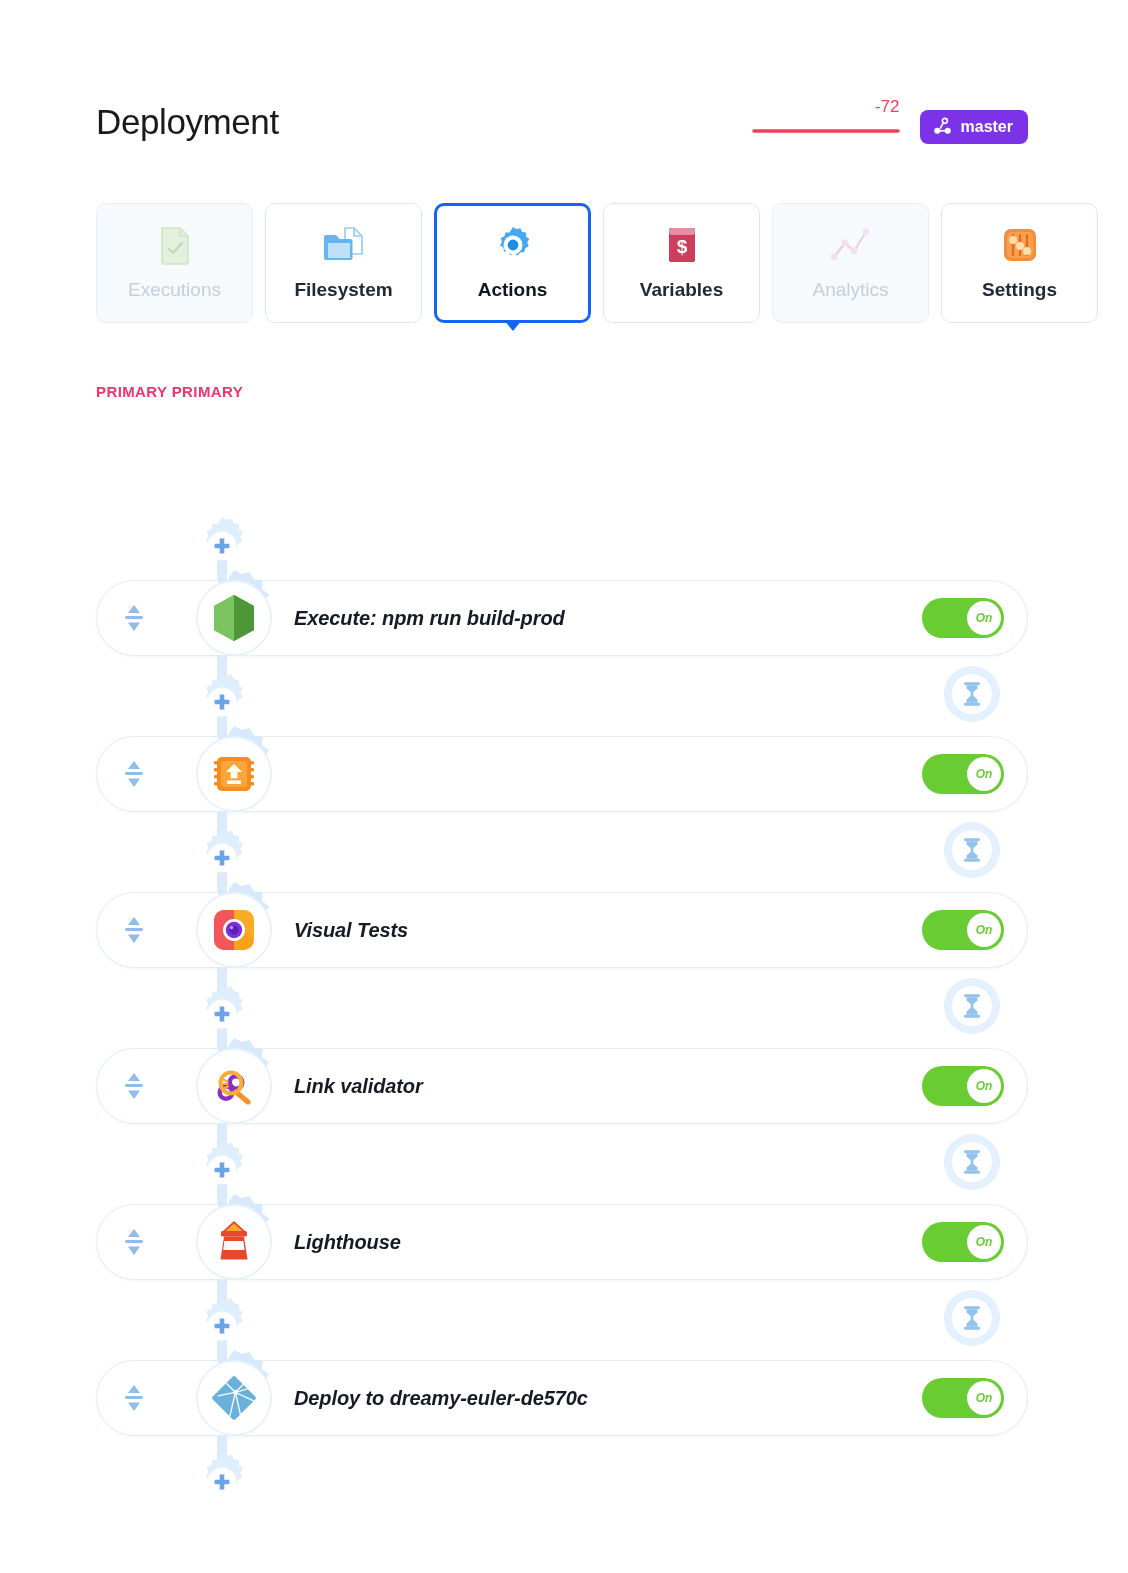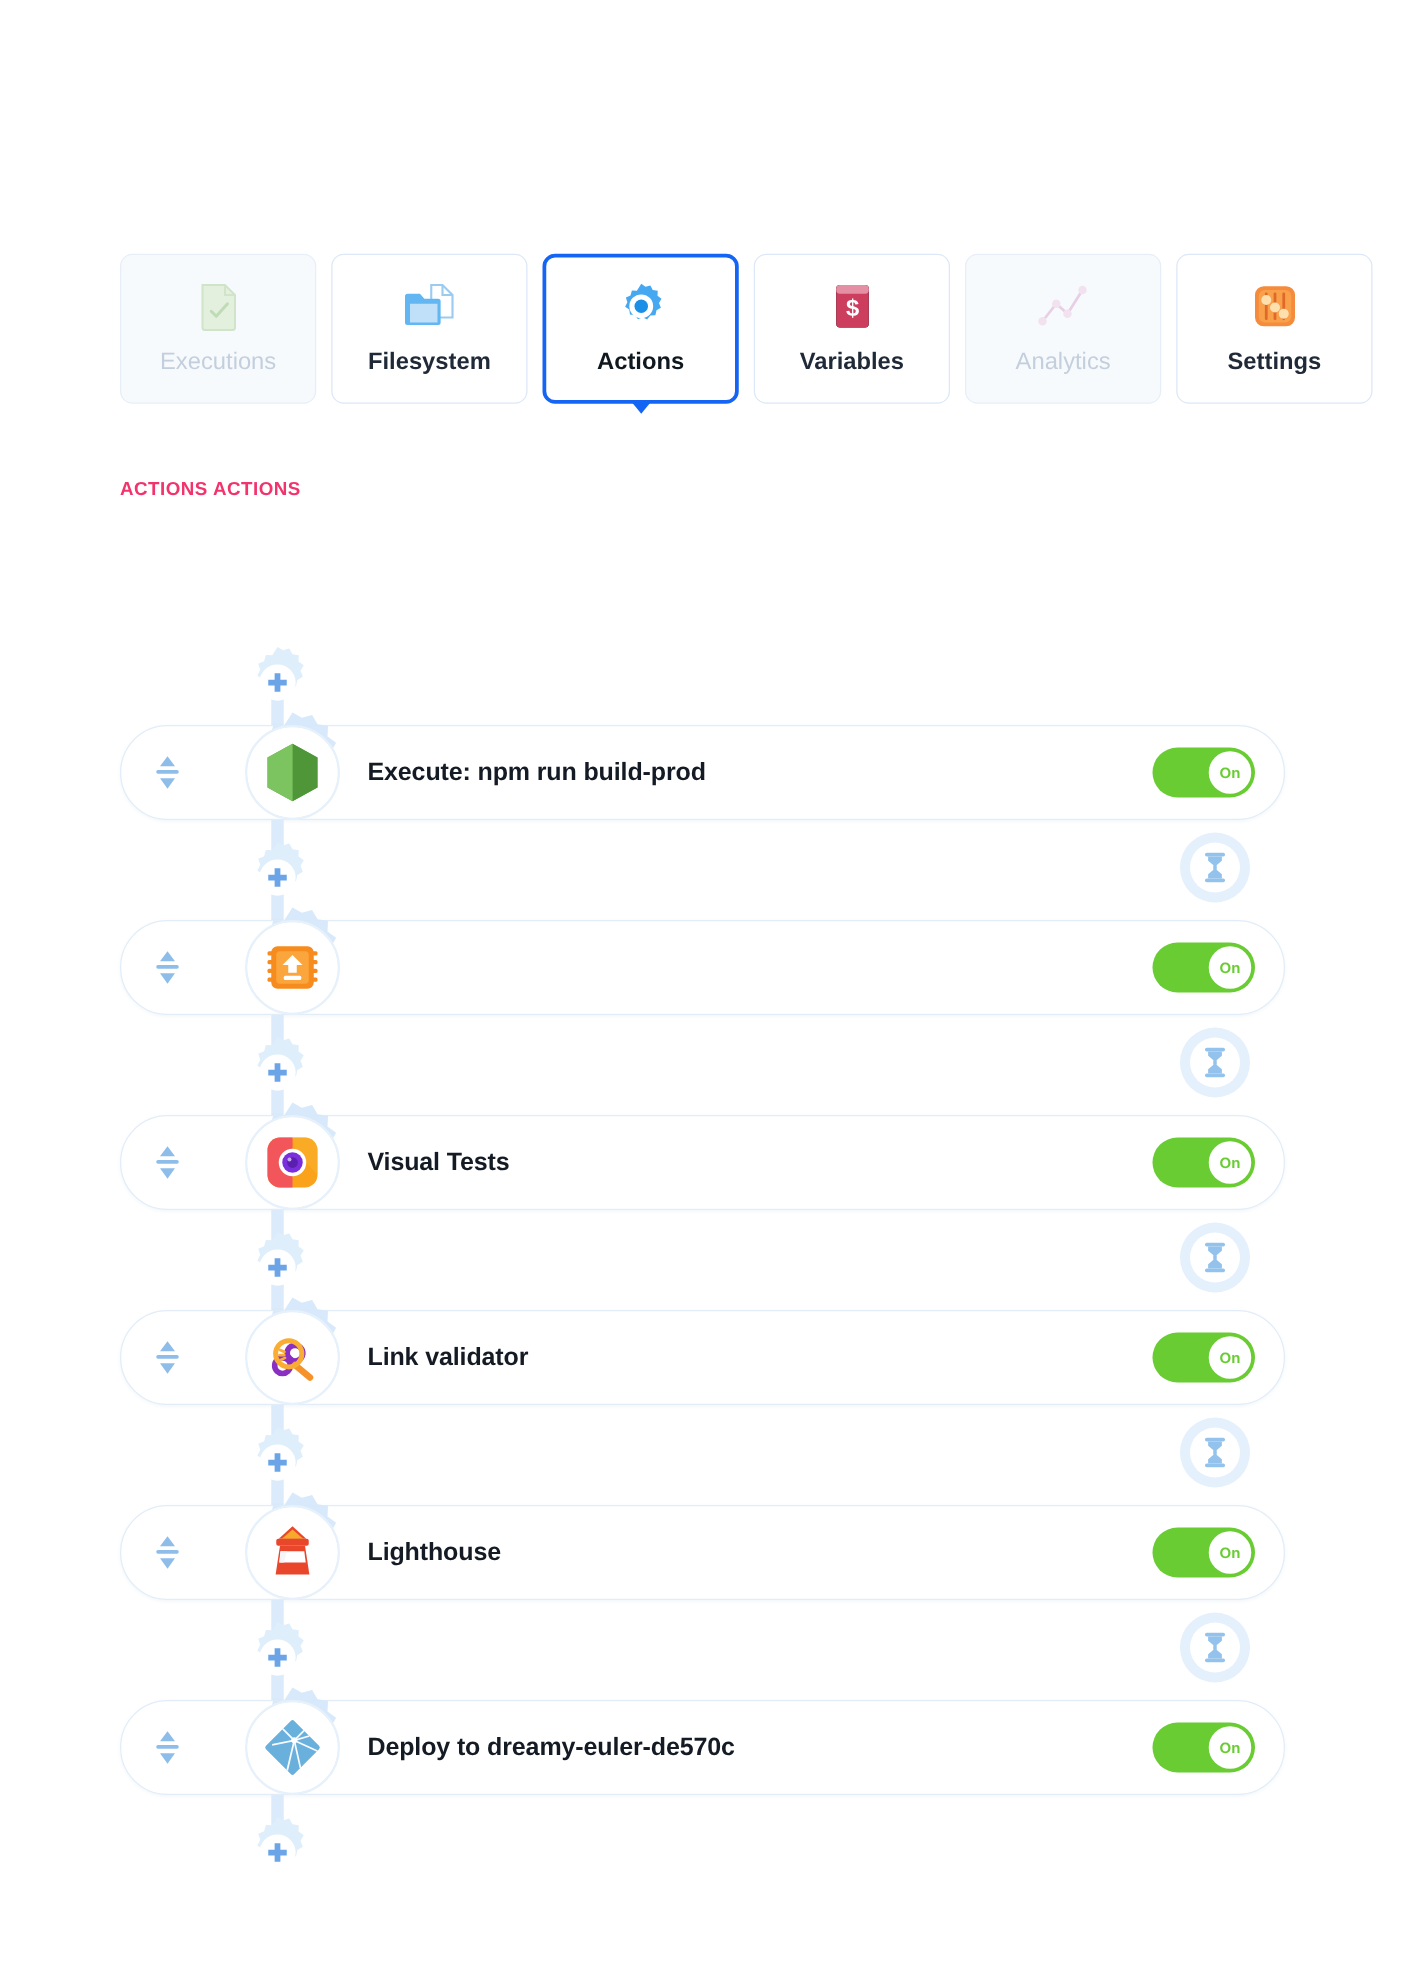--- a/index.html
+++ b/index.html
@@ -93,21 +93,21 @@
     color: #f2336c; letter-spacing: 0.4px;
   }
   .section-desc {
     position: absolute; left: 96px; top: 430px;
     width: 926px;
     font-size: 17.5px; line-height: 31px;
     color: #2b3645;
   }
 
   
-  .pipeline { position: absolute; left: 96px; top: 500px; width: 932px; }
+  .pipeline { position: absolute; left: 96px; top: 500px; width: 932px; font-style: italic; }
 
   .connector {
     position: relative;
     height: 80px;
   }
   .connector .rail {
     position: absolute; left: 121px; top: 0; width: 10px; height: 100%;
     background: #dbebfb;
   }
   .connector.first .rail { top: 38px; height: 42px; }
@@ -190,20 +190,45 @@
     font-size: 12px; font-weight: 700; color: #69cc33;
   }
 
   .action-icon-svg { display: block; }
 </style>
 </head>
 <body>
 
 <div class="page">
 
+  <div class="header">
+    <div class="page-title">Deployment</div>
+
+    <div class="header-right">
+
+      <div class="sparkline-wrap">
+        <div class="sparkline-value">-72</div>
+        <svg class="sparkline-svg" width="148" height="14" viewBox="0 0 148 14">
+          <line x1="2" y1="7" x2="146" y2="7" stroke="#ef4056" stroke-width="3.5" stroke-linecap="round"></line>
+        </svg>
+      </div>
+
+      <div class="branch-badge">
+        <svg width="19" height="19" viewBox="0 0 20 20">
+          <circle cx="4.5" cy="14.5" r="3.2" fill="#fff"></circle>
+          <circle cx="15.5" cy="14.5" r="3.2" fill="#fff"></circle>
+          <circle cx="12.5" cy="4" r="2.6" fill="none" stroke="#fff" stroke-width="1.8"></circle>
+          <path d="M4.5 14.5 L15.5 14.5" stroke="#fff" stroke-width="1.8"></path>
+          <path d="M11 6 L7.5 12.2" stroke="#fff" stroke-width="1.8"></path>
+        </svg>
+        <span>master</span>
+      </div>
+
+    </div>
+  </div>
 
   <div class="tabs">
 
     <div class="tab disabled">
       <div class="tab-icon">
         <svg width="36" height="40" viewBox="0 0 36 40">
           <path d="M5 3 h18 l8 8 v26 a2 2 0 0 1 -2 2 H7 a2 2 0 0 1 -2 -2 Z" fill="#e3f0de" stroke="#cfe4c8" stroke-width="1.6"></path>
           <path d="M23 3 v8 h8" fill="none" stroke="#cfe4c8" stroke-width="1.6"></path>
           <path d="M12 24 l4 4 l9 -10" fill="none" stroke="#bfdcb6" stroke-width="2.4" stroke-linecap="round" stroke-linejoin="round"></path>
         </svg>
@@ -271,21 +296,21 @@
           <circle cx="11" cy="13" r="4" fill="#fde0ae"></circle>
           <circle cx="18" cy="19" r="4" fill="#fde0ae"></circle>
           <circle cx="25" cy="24" r="4" fill="#fde0ae"></circle>
         </svg>
       </div>
       <div class="tab-label">Settings</div>
     </div>
 
   </div>
 
-  <div class="section-title">ACTIONS ACTIONS</div>
+  <div class="section-title">PRIMARY PRIMARY</div>
 
   <div class="pipeline" id="pipeline">
       <div class="connector first">
       <div class="rail"></div>
       <div class="gear-add">
           <svg width="60" height="60" viewBox="0 0 60 60">
   <path d="M30 1.5 l4.5 2.6 4.9 -1.3 2.6 4.5 5 0.8 -0.2 5.1 4.2 3 -2.6 4.4 1.9 4.8 -4.4 2.6 -1.1 5 -5.1 0.4 -3.3 3.9 -4.6 -2.3 -4.7 2.1 -3.1 -4.1 -5.1 -0.7 -0.8 -5 -4.2 -2.9 2.3 -4.6 -1.6 -4.9 4.7 -2 1.4 -4.9 5.1 0.1 Z" fill="#dfeefb"></path>
   <circle cx="30" cy="30" r="14.5" fill="#ffffff"></circle>
   <path d="M26.2 27.6 h7.6 v-5.2 h-7.6 Z" fill="none"></path>
   <path d="M27.7 22.6 h4.6 v5.1 h5.1 v4.6 h-5.1 v5.1 h-4.6 v-5.1 h-5.1 v-4.6 h5.1 Z" fill="#6ba5e8"></path>

